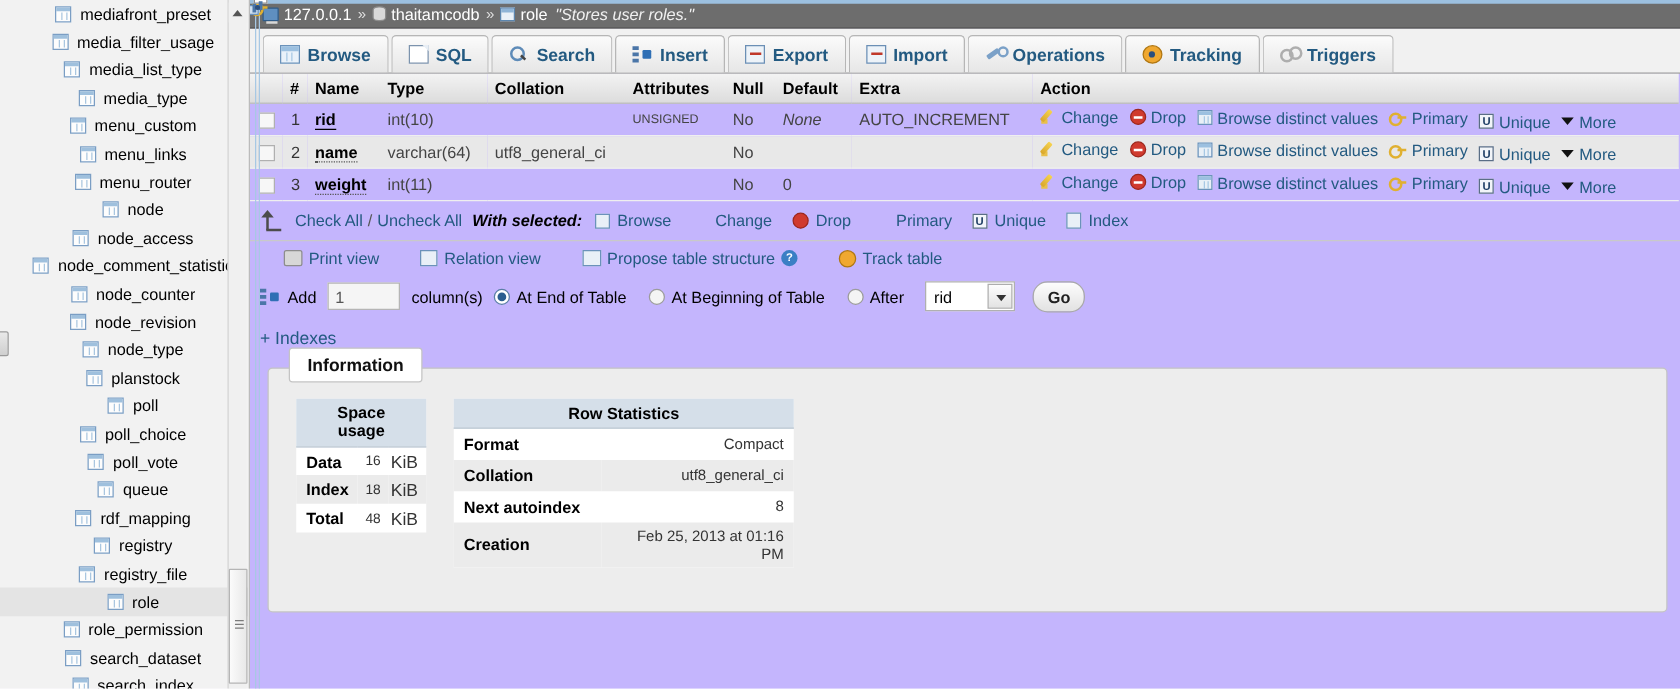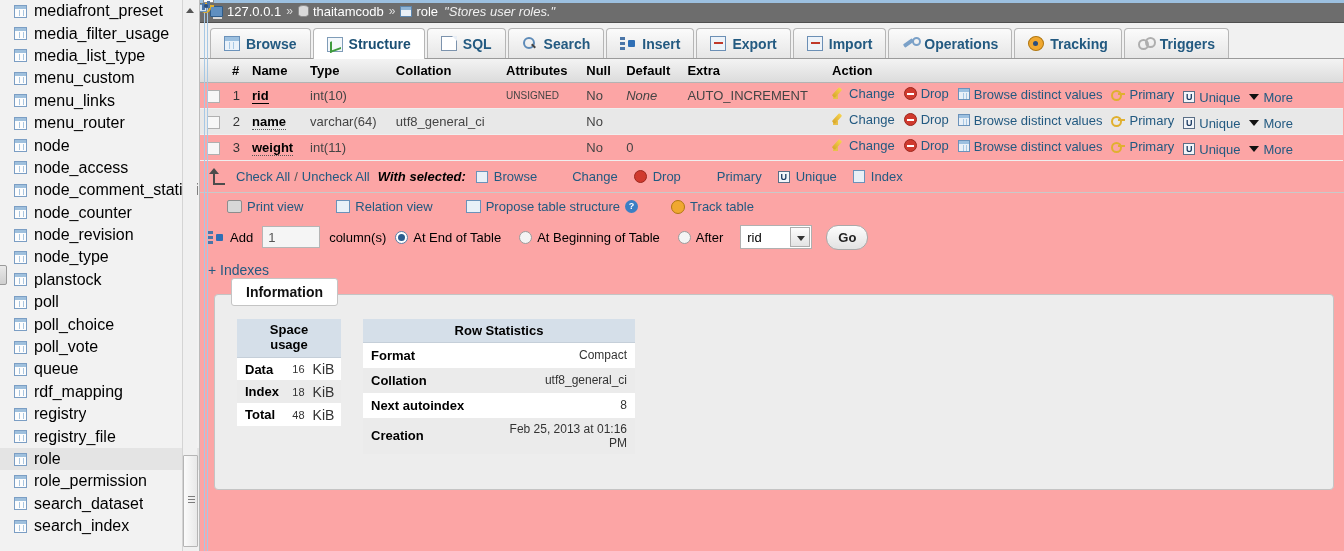--- a/index.html
+++ b/index.html
@@ -22,24 +22,25 @@
     border-right: 1px solid #bbb;
     position: relative;
     overflow: hidden;
     flex: 0 0 200px;
   }
   .nav-list { list-style: none; margin: 0; padding: 0 0 0 0; }
   .nav-item {
     height: 22.4px;
     display: flex; align-items: center;
     padding-left: 14px;
-    font-size: 16px;
+    font-size: 13px;
     color: #000;
     white-space: nowrap;
     cursor: pointer;
+    justify-content: center;
   }
   .nav-item.selected { background: #e4e4e4; }
   .tbl-ico {
     width: 13px; height: 13px;
     margin-right: 7px;
     flex: 0 0 13px;
     position: relative;
     border: 1px solid #7b9ec4;
     background: #fdfdfd;
   }
@@ -79,21 +80,21 @@
     box-shadow: 0 3px 0 #7b7b7b, 0 6px 0 #7b7b7b;
   }
   #sb-handle {
     position: absolute; left: -2px; top: 265px; width: 9px; height: 20px;
     background: linear-gradient(to bottom,#e9e9e9,#cfcfcf);
     border: 1px solid #9a9a9a;
     border-radius: 2px;
   }
 
   
-  #main { flex: 1 1 auto; position: relative; height: 551px; background: #fca5a5; overflow: hidden; }
+  #main { flex: 1 1 auto; position: relative; height: 551px; background: #c4b5fd; overflow: hidden; }
 
   
   #breadcrumb {
     height: 23px; background: #6d6d6d;
     display: flex; align-items: center;
     padding-left: 10px;
     color: #fff; font-size: 13px;
     border-bottom: 1px solid #4f4f4f;
   }
   #breadcrumb .crumb { color: #fff; text-decoration: none; cursor: pointer; }
@@ -368,20 +369,24 @@
         <li class="nav-item">
           <span class="tbl-ico"></span>
           <span class="nav-label">media_filter_usage</span>
         </li>
         <li class="nav-item">
           <span class="tbl-ico"></span>
           <span class="nav-label">media_list_type</span>
         </li>
         <li class="nav-item">
           <span class="tbl-ico"></span>
+          <span class="nav-label">media_type</span>
+        </li>
+        <li class="nav-item">
+          <span class="tbl-ico"></span>
           <span class="nav-label">menu_custom</span>
         </li>
         <li class="nav-item">
           <span class="tbl-ico"></span>
           <span class="nav-label">menu_links</span>
         </li>
         <li class="nav-item">
           <span class="tbl-ico"></span>
           <span class="nav-label">menu_router</span>
         </li>
@@ -477,24 +482,20 @@
       <span class="sep">»</span>
       <span class="ic ic-table"></span>
       <span class="crumb">role</span>
       <span class="tcomment">"Stores user roles."</span>
     </div>
 
     <div id="tabbar">
         <div class="tab">
           <span class="tico tico-browse"></span>
           <span>Browse</span>
-        </div>
-        <div class="tab active">
-          <span class="tico tico-structure"></span>
-          <span>Structure</span>
         </div>
         <div class="tab">
           <span class="tico tico-sql"></span>
           <span>SQL</span>
         </div>
         <div class="tab">
           <span class="tico tico-search"></span>
           <span>Search</span>
         </div>
         <div class="tab">

